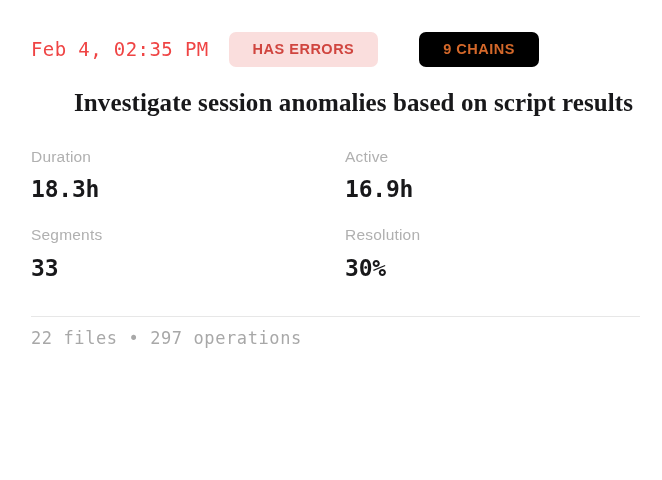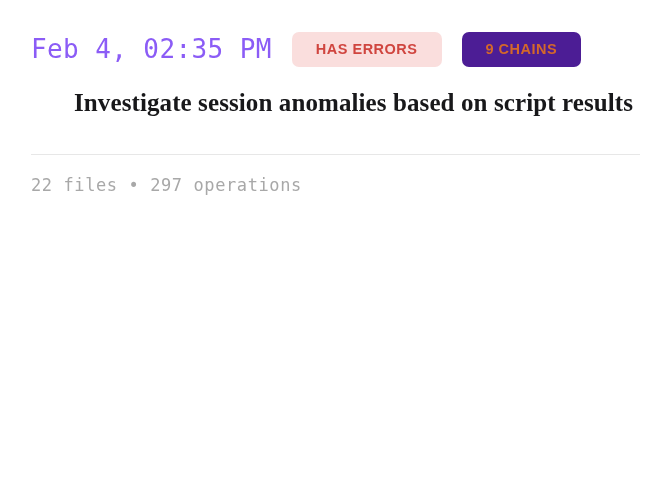--- a/index.html
+++ b/index.html
@@ -23,45 +23,46 @@
 
   
   .header-row {
     display: flex;
     align-items: center;
     gap: 20px;
     height: 36px;
   }
   .timestamp {
     font-family: "DejaVu Sans Mono", monospace;
-    font-size: 26px;
+    font-size: 19px;
     letter-spacing: 0.4px;
-    color: #8b5cf6;
+    color: #ef4444;
     white-space: nowrap;
   }
   .badge {
     display: inline-flex;
     align-items: center;
     justify-content: center;
     height: 35px;
     padding: 0 24px;
     border-radius: 7px;
     font-family: "Liberation Sans", sans-serif;
     font-size: 14.5px;
     font-weight: bold;
     letter-spacing: 0.5px;
     white-space: nowrap;
   }
   .badge-errors {
     background: #fadedd;
     color: #d0453f;
   }
   .badge-chains {
-    background: #4c1d95;
+    background: #000000;
     color: #d4682a;
+    margin-left: 21px;
   }
 
   
   .title {
     margin-top: 22px;
     font-family: "Liberation Serif", "DejaVu Serif", serif;
     font-weight: bold;
     font-size: 25px;
     line-height: 1.15;
     color: #18181a;
@@ -94,21 +95,21 @@
   }
 
   
   .divider {
     margin-top: 36px;
     height: 1px;
     width: 609px;
     background: #e7e7e7;
   }
   .footer {
-    margin-top: 20px;
+    margin-top: 11px;
     font-family: "DejaVu Sans Mono", monospace;
     font-size: 17px;
     color: #a8a8a8;
     letter-spacing: 0.6px;
     white-space: nowrap;
   }
 </style>
 </head>
 <body>
 
@@ -117,18 +118,41 @@
   <div class="header-row">
     <div class="timestamp">Feb 4, 02:35 PM</div>
 
     <div class="badge badge-errors">HAS ERRORS</div>
 
     <div class="badge badge-chains">9 CHAINS</div>
   </div>
 
   <div class="title">Investigate session anomalies based on script results</div>
 
+  <div class="stats">
+
+    <div class="stat">
+      <div class="stat-label">Duration</div>
+      <div class="stat-value">18.3h</div>
+    </div>
+
+    <div class="stat">
+      <div class="stat-label">Active</div>
+      <div class="stat-value">16.9h</div>
+    </div>
+
+    <div class="stat">
+      <div class="stat-label">Segments</div>
+      <div class="stat-value">33</div>
+    </div>
+
+    <div class="stat">
+      <div class="stat-label">Resolution</div>
+      <div class="stat-value">30%</div>
+    </div>
+
+  </div>
 
   <div class="divider"></div>
 
   <div class="footer">22 files • 297 operations</div>
 
 </div>
 
 </body></html>

